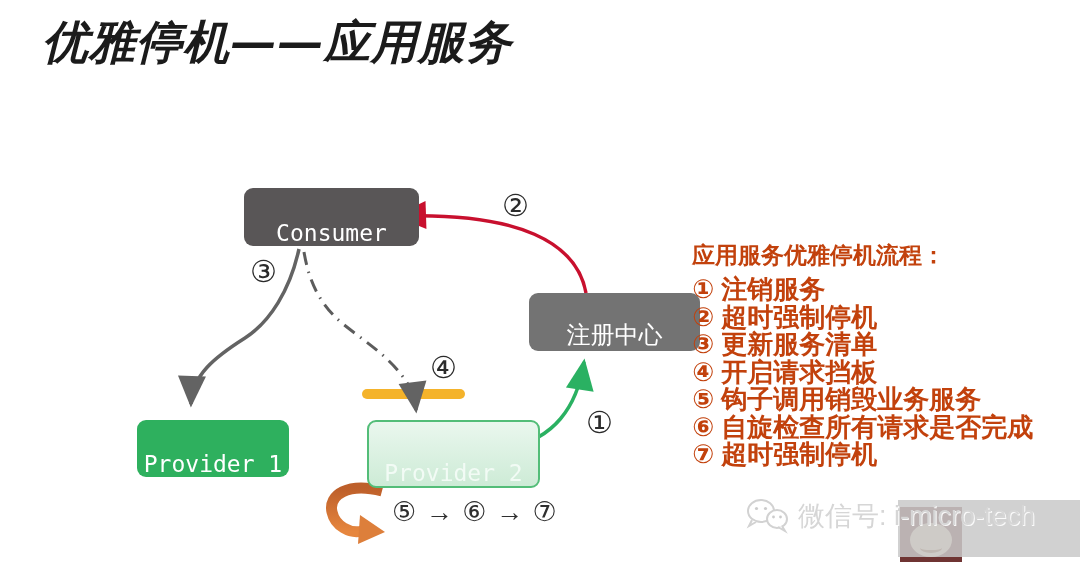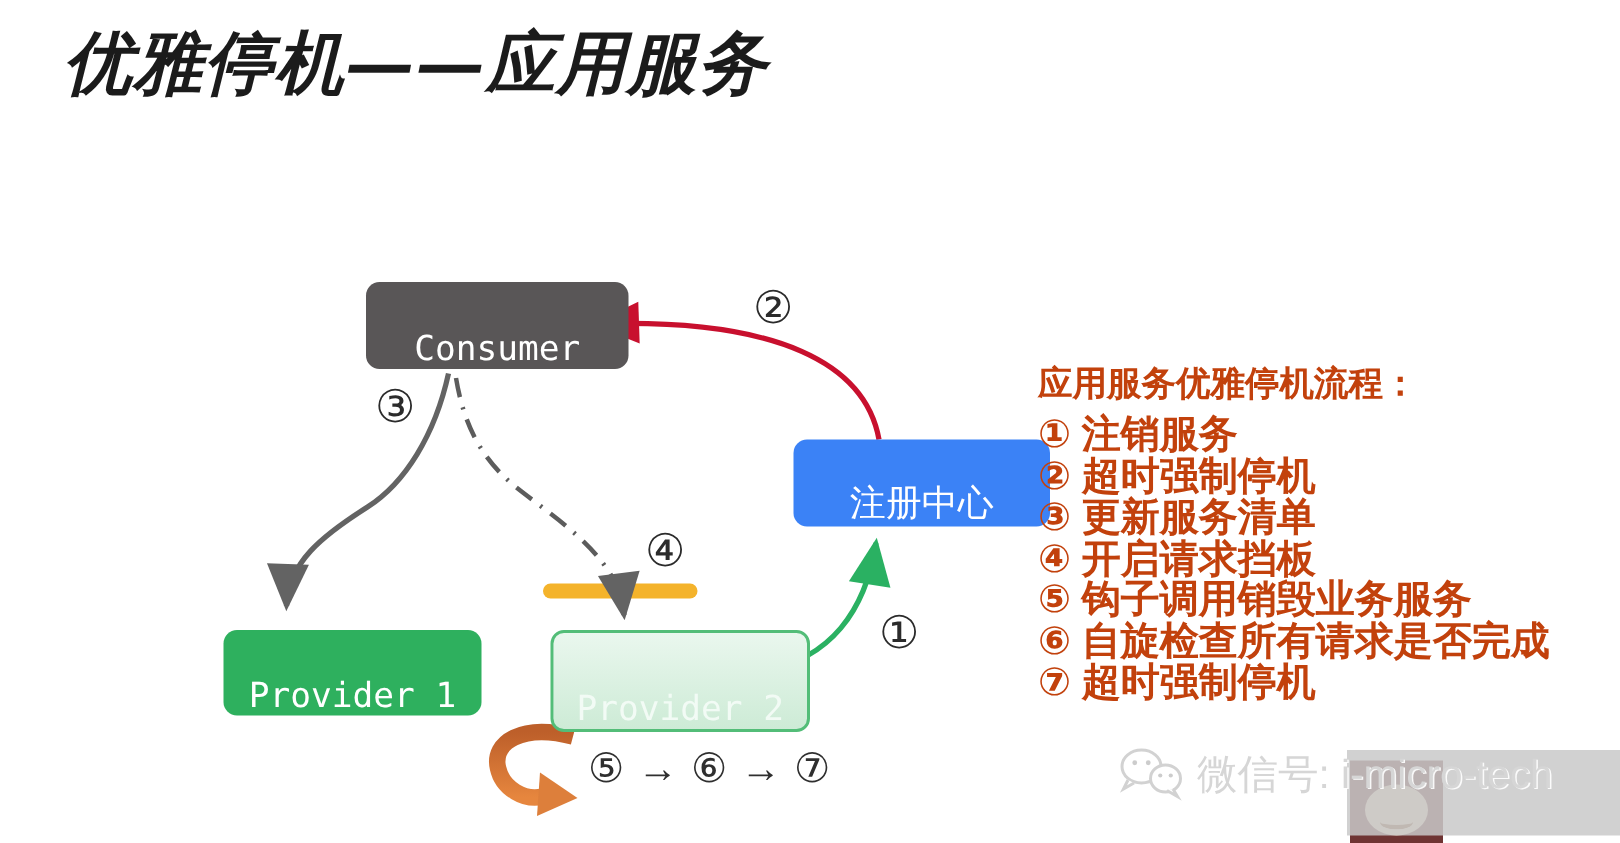--- a/index.html
+++ b/index.html
@@ -5,33 +5,33 @@
   html,body{margin:0;padding:0;background:#ffffff;}
   .stage{position:relative;width:1080px;height:562px;background:#ffffff;overflow:hidden;
          font-family:"Liberation Sans","DejaVu Sans",sans-serif;}
   .title{position:absolute;left:42px;top:12px;font-family:"DejaVu Serif","Liberation Serif",serif;
          font-weight:700;font-size:46px;letter-spacing:1px;color:#1b1b1b;white-space:nowrap;font-style:italic;}
   svg.layer{position:absolute;left:0;top:0;z-index:1;}
   .node{position:absolute;z-index:2;display:flex;align-items:flex-end;justify-content:center;
         border-radius:9px;font-family:"DejaVu Sans Mono","Liberation Mono",monospace;
         font-size:23px;color:#ffffff;box-sizing:border-box;margin-left:32px;}
   .node-consumer{left:212px;top:188px;width:175px;height:58px;background:#595657;}
-  .node-registry{left:497px;top:293px;width:171px;height:58px;background:#3b82f6;
+  .node-registry{left:497px;top:293px;width:171px;height:58px;background:#737373;
         font-family:"DejaVu Serif","Liberation Serif",serif;font-size:24px;}
-  .node-provider1{left:117px;top:420px;width:172px;height:57px;background:#2eb05e;}
+  .node-provider1{left:105px;top:420px;width:152px;height:57px;background:#2eb05e;}
   .node-provider2{left:335px;top:420px;width:173px;height:68px;color:#f2fbf5;
         background:linear-gradient(180deg,#eaf7ee 0%,#cdebd6 100%);border:2px solid #53bd78;}
   .stepnum{position:absolute;z-index:3;font-size:30px;color:#2b2b2b;
         font-family:"DejaVu Sans",sans-serif;line-height:1;}
   .step1{left:586px;top:408px;}
   .step2{left:502px;top:191px;}
   .step3{left:250px;top:257px;}
   .step4{left:430px;top:353px;}
   .loop-seq{position:absolute;left:392px;top:496px;z-index:3;font-size:27px;color:#2f2f2f;
-        font-family:Liberation Serif, serif;letter-spacing:1px;white-space:nowrap;text-align:right;}
+        font-family:Liberation Sans, sans-serif;letter-spacing:1px;white-space:nowrap;text-align:right;}
   .legend{position:absolute;left:692px;top:240px;width:335px;z-index:2;color:#c2410c;}
   .legend-header{font-size:23px;font-weight:700;margin-bottom:5px;white-space:nowrap;}
   .legend-item{font-size:26px;font-weight:700;line-height:27.5px;white-space:nowrap;}
   .corner-photo{position:absolute;left:900px;top:507px;width:62px;height:55px;
         background:#6f3433;z-index:3;overflow:hidden;}
   .corner-face{position:absolute;left:10px;top:16px;width:42px;height:34px;border-radius:50%;
         background:#ecd6bd;}
   .corner-smile{position:absolute;left:20px;top:36px;width:22px;height:10px;border-radius:50%;
         border-bottom:3px solid #8a5a33;box-sizing:border-box;}
   .corner-band{position:absolute;left:898px;top:500px;width:182px;height:57px;

